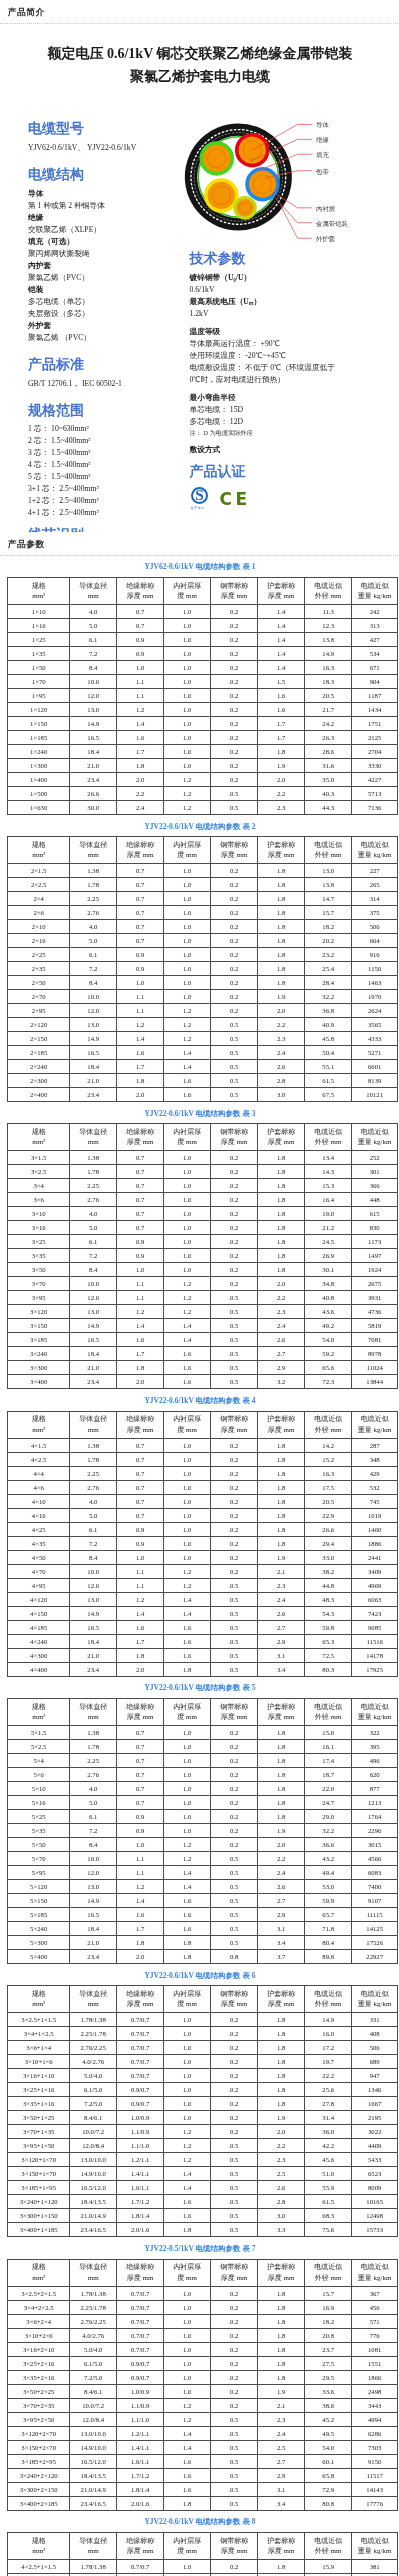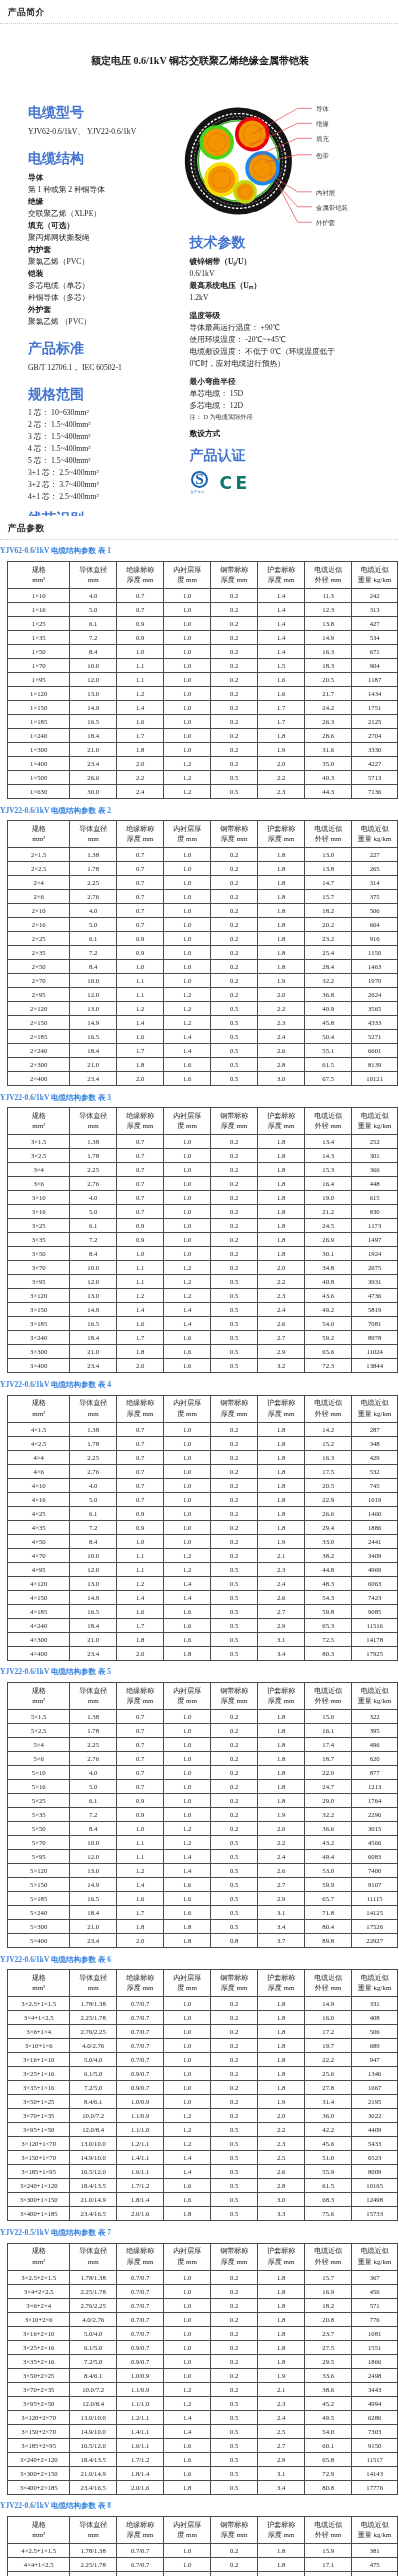--- a/index.html
+++ b/index.html
@@ -2,21 +2,21 @@
 <html style="font-size:8.2px"><head>
 <meta charset="utf-8">
 <style>
   html,body{margin:0;padding:0;background:#fff;}
   body{width:400px;height:3097px;overflow:hidden;position:relative;
        font-family:"Liberation Serif", serif;color:#1c1c1c;}
   .sec-head{font-family:"Liberation Sans", sans-serif;font-weight:bold;
             font-size:8.8px;color:#2b2b2b;padding:7.2px 0 0 7.7px;letter-spacing:0.5px;}
   .dotline{border:none;border-top:1px dotted #c9c9c9;margin:3.6px 0 0 0;}
   
-  .prod-title{margin-top:25px;text-align:center;font-weight:bold;font-size:10px;line-height:23px;}
+  .prod-title{margin-top:18px;text-align:center;font-weight:bold;font-size:14px;line-height:23px;}
   .intro-cols{display:flex;height:444px;overflow:hidden;padding-top:26px;box-sizing:border-box;}
   .left-col{width:174px;padding-left:28px;box-sizing:border-box;}
   .right-col{width:197px;position:relative;}
   .blk-h{font-family:"Liberation Sans", sans-serif;font-weight:bold;color:#4374cf;
          font-size:14px;margin:6.7px 0 3.1px 0;}
   .blk-b{font-weight:bold;font-size:7.7px;line-height:12px;}
   .blk-t{font-size:7.7px;line-height:12px;}
   .blk-small{font-size:6.2px;line-height:10.3px;color:#333;}
   .blk-gap{height:6.2px;}
   .core-row{font-size:7.7px;line-height:12.4px;display:flex;align-items:center;flex-wrap:nowrap;}
@@ -32,71 +32,72 @@
   .dg-label{position:absolute;left:142px;font-family:"Liberation Sans", sans-serif;
             font-size:6.4px;color:#333;white-space:nowrap;}
   .right-blocks{padding-left:15.5px;width:170px;box-sizing:border-box;}
   .cert-row{display:flex;align-items:center;height:29px;margin:2.1px 0 1px 0;}
   .qs-logo{position:relative;width:20.6px;height:26px;}
   .qs-q{position:absolute;top:1px;left:1px;width:13.4px;height:13.4px;border:2.6px solid #1b63b5;border-radius:50%;}
   .qs-s{position:absolute;top:0px;left:5.7px;font-family:"Liberation Serif",serif;
         font-weight:bold;font-size:15.5px;color:#1b63b5;}
   .qs-sub{position:absolute;top:20.6px;left:1px;font-size:3.1px;color:#1b63b5;letter-spacing:0.5px;}
   .ce-logo{font-family:"DejaVu Sans", sans-serif;font-weight:bold;font-size:17px;
-           letter-spacing:3.6px;margin-left:9.3px;color:#0f766e;}
+           letter-spacing:3.6px;margin-left:9.3px;color:#4d7c0f;}
   
-  .tbl-title{text-align:left;color:#3a86e0;font-weight:bold;font-size:7.5px;
+  .tbl-title{text-align:center;color:#3a86e0;font-weight:bold;font-size:7.5px;
              margin:6.7px 0 4.6px 0;font-family:"Liberation Serif",serif;}
   table.param{border-collapse:collapse;width:391px;margin-left:7.2px;table-layout:fixed;}
   table.param th, table.param td{border:0.5px solid #4a4a4a;text-align:center;
              font-family:"Liberation Serif",serif;}
   table.param th{font-size:7px;font-weight:normal;height:26px;line-height:10.3px;padding:0;}
   table.param td{font-size:6.7px;height:13px;padding:0;}
 </style>
 </head>
 <body>
 
 <div class="sec-head">产品简介</div>
 <hr class="dotline">
 
 <div class="prod-title">
   <div>额定电压 0.6/1kV 铜芯交联聚乙烯绝缘金属带铠装</div>
+  <div>聚氯乙烯护套电力电缆</div>
 </div>
 
 <div class="intro-cols">
   <div class="left-col" id="left-col">
       <div class="blk-h">电缆型号</div>
       <div class="blk-t">YJV62-0.6/1kV、 YJV22-0.6/1kV</div>
       <div class="blk-gap"></div>
       <div class="blk-h">电缆结构</div>
       <div class="blk-b">导体</div>
       <div class="blk-t">第 1 种或第 2 种铜导体</div>
       <div class="blk-b">绝缘</div>
       <div class="blk-t">交联聚乙烯（XLPE）</div>
       <div class="blk-b">填充（可选）</div>
       <div class="blk-t">聚丙烯网状撕裂绳</div>
       <div class="blk-b">内护套</div>
       <div class="blk-t">聚氯乙烯（PVC）</div>
       <div class="blk-b">铠装</div>
       <div class="blk-t">多芯电缆（单芯）</div>
-      <div class="blk-t">种铜导体（多芯）</div>
+      <div class="blk-t">夹层敷设（多芯）</div>
       <div class="blk-b">外护套</div>
       <div class="blk-t">聚氯乙烯 （PVC）</div>
       <div class="blk-gap"></div>
       <div class="blk-h">产品标准</div>
       <div class="blk-t">GB/T 12706.1， IEC 60502-1</div>
       <div class="blk-gap"></div>
       <div class="blk-h">规格范围</div>
       <div class="blk-t">1 芯： 10~630mm²</div>
       <div class="blk-t">2 芯： 1.5~400mm²</div>
       <div class="blk-t">3 芯： 1.5~400mm²</div>
       <div class="blk-t">4 芯： 1.5~400mm²</div>
       <div class="blk-t">5 芯： 1.5~400mm²</div>
       <div class="blk-t">3+1 芯： 2.5~400mm²</div>
-      <div class="blk-t">3+2 芯： 3.7~400mm²</div>
+      <div class="blk-t">1+2 芯： 2.5~400mm²</div>
       <div class="blk-t">4+1 芯： 2.5~400mm²</div>
       <div class="blk-h">线芯识别</div>
       <div class="core-row">
         <span class="lbl">2 芯:</span>
         <span class="dot dot-red"></span>
         <span>红</span>
         <span class="dot dot-blue"></span>
         <span>蓝</span>
       </div>
       <div class="core-row">

